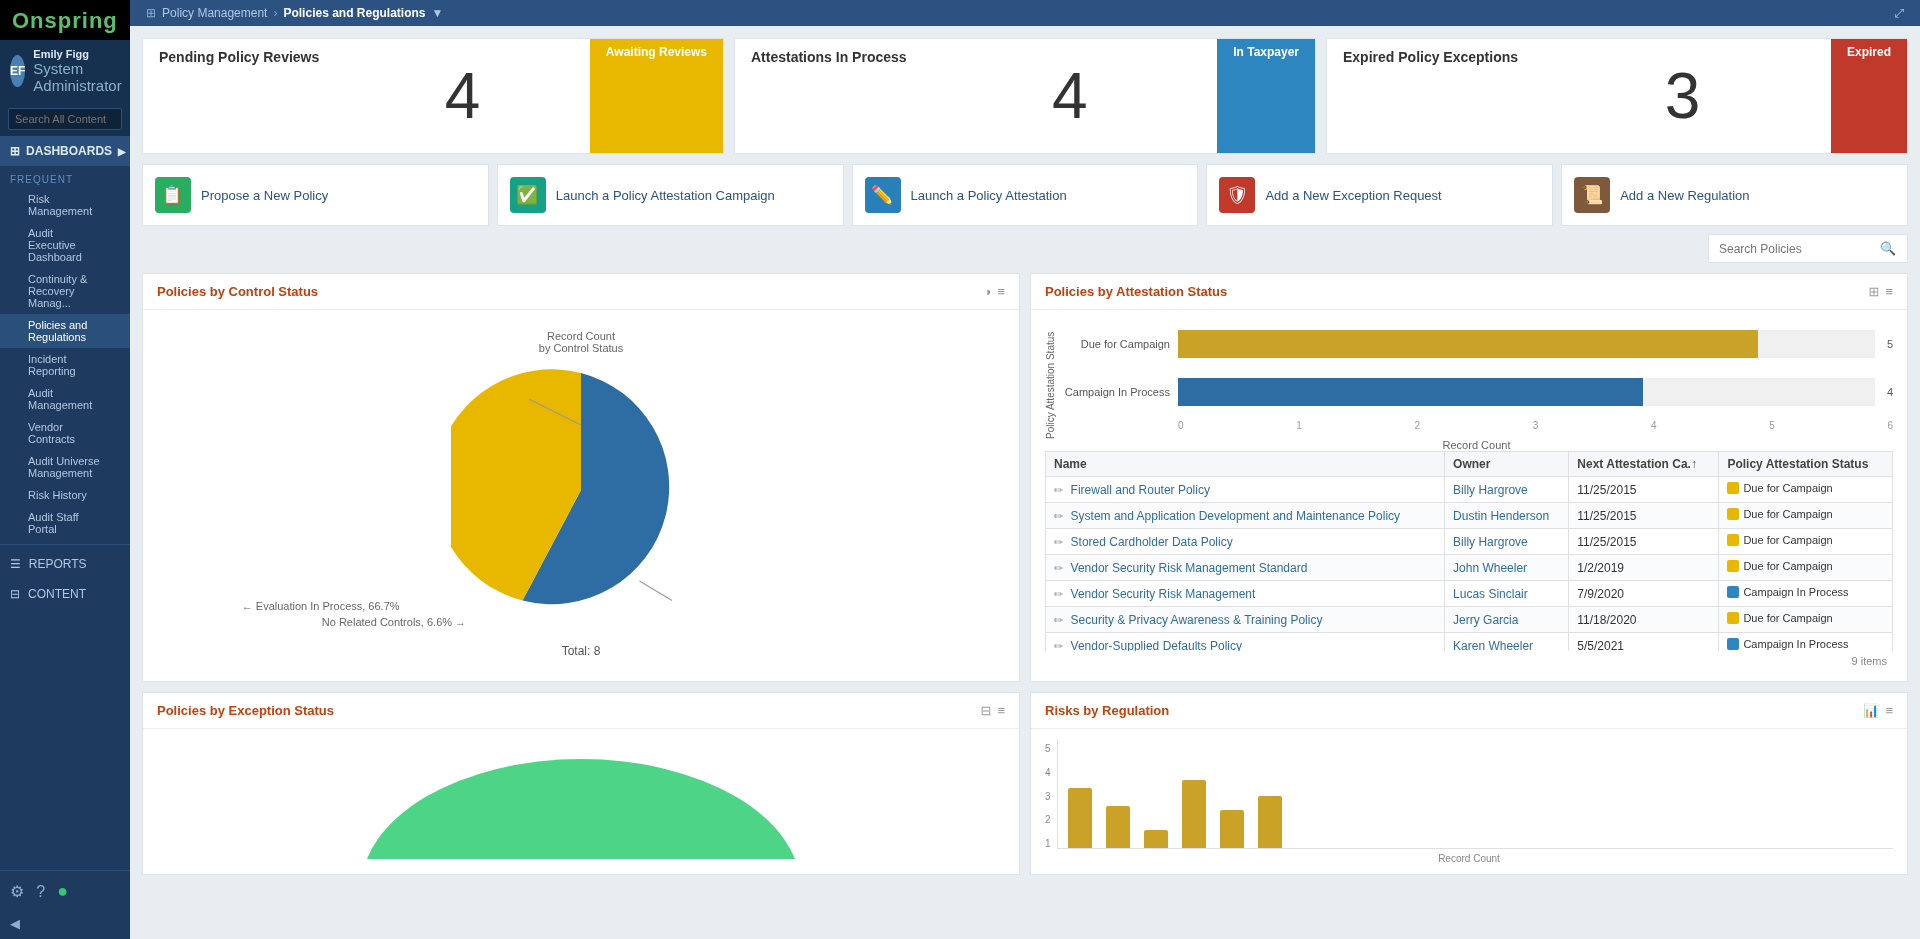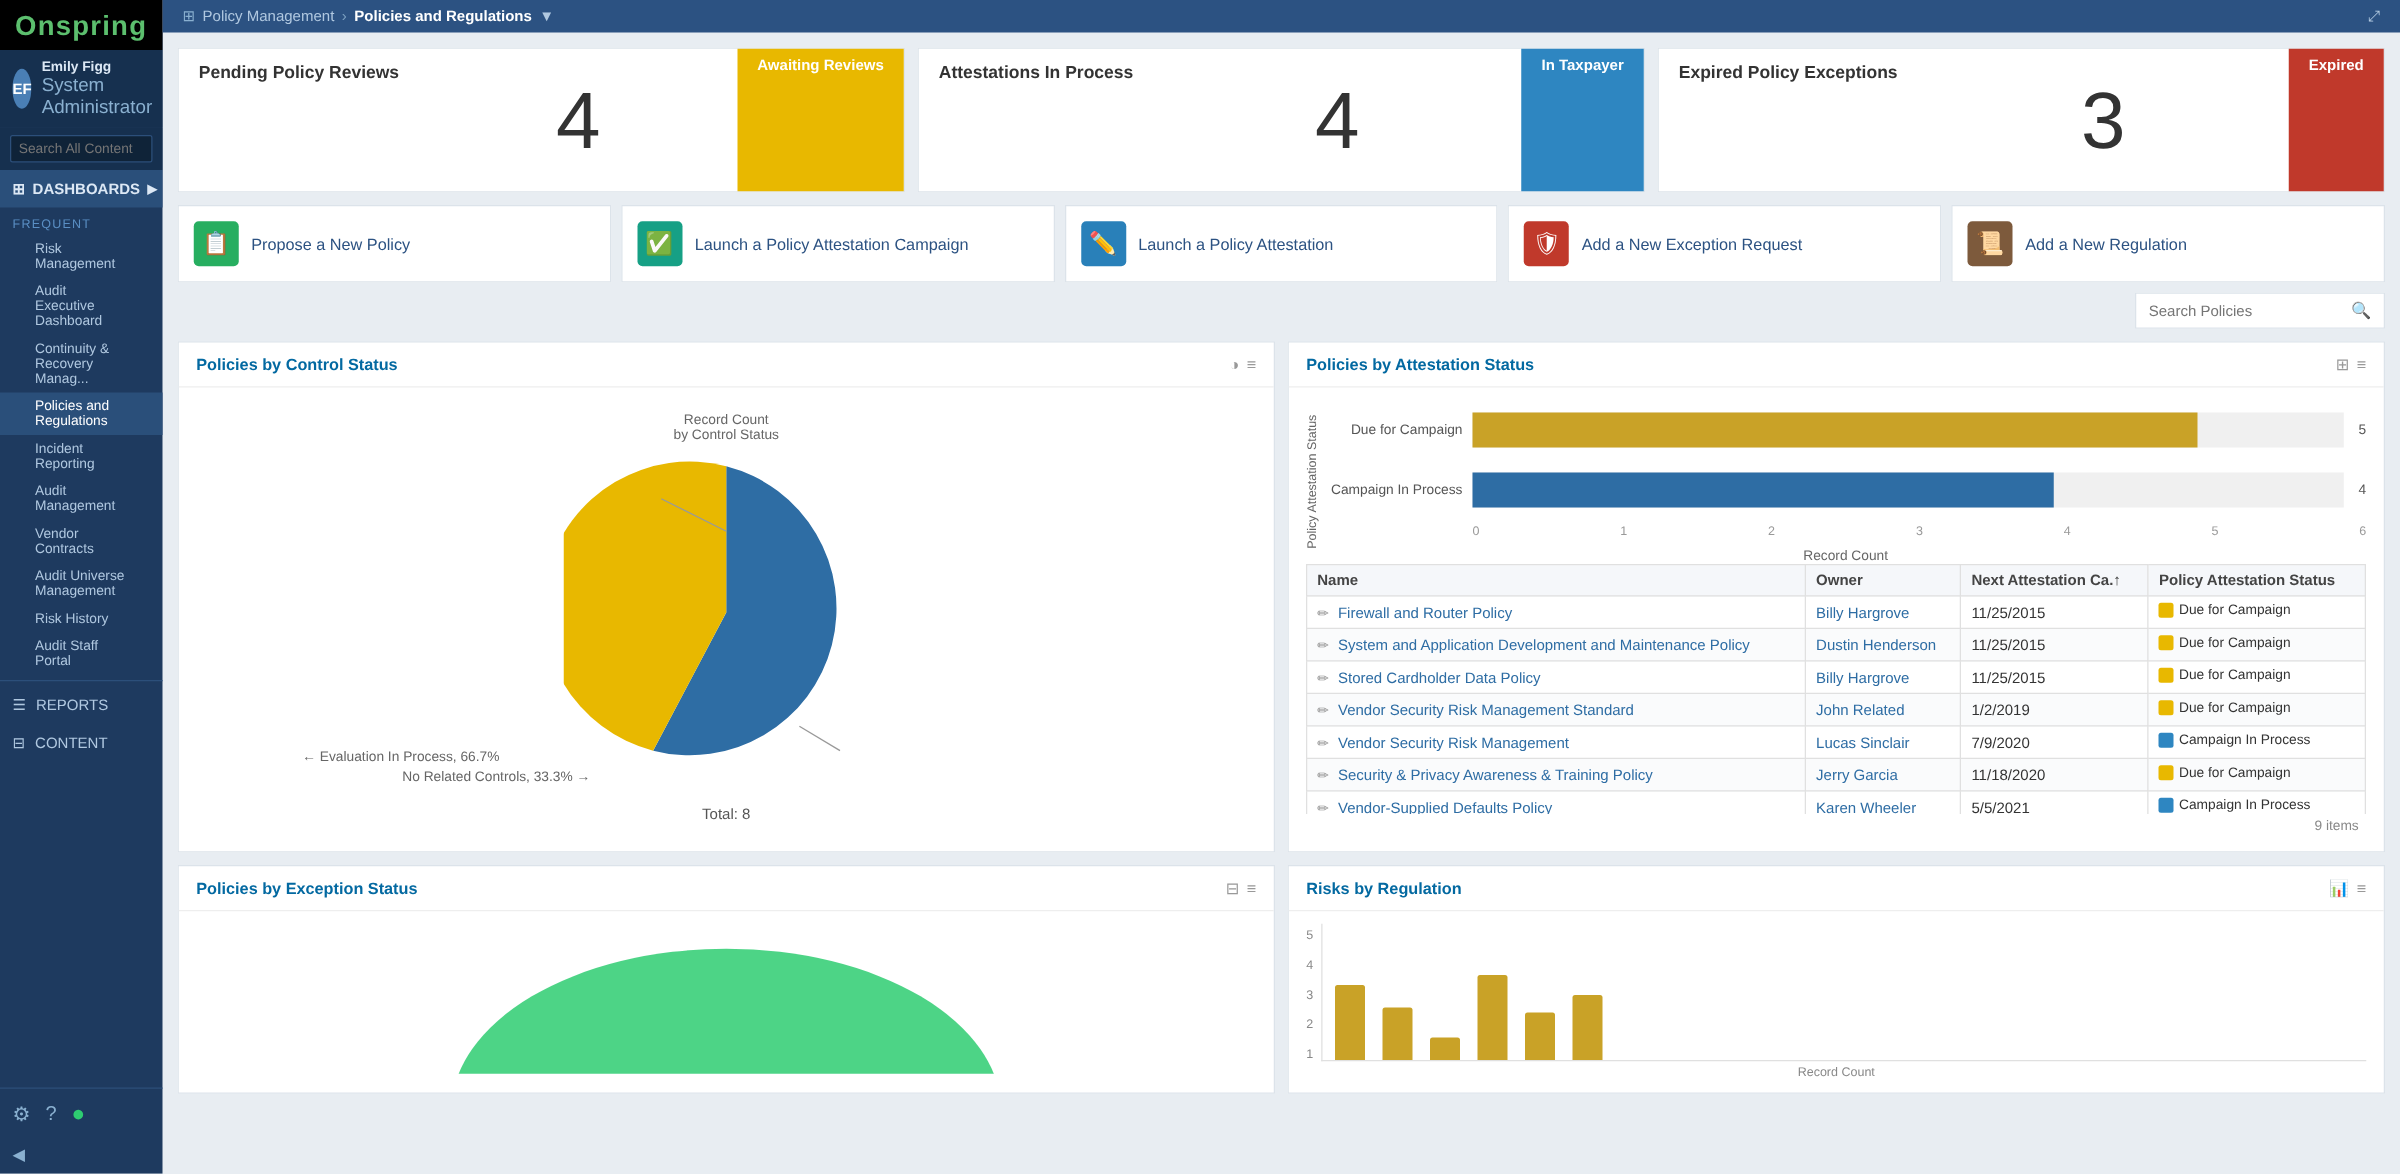--- a/index.html
+++ b/index.html
@@ -226,21 +226,21 @@
       border: 1px solid #dce3ea;
       padding: 0;
     }
     .chart-header {
       display: flex;
       align-items: center;
       justify-content: space-between;
       padding: 10px 14px;
       border-bottom: 1px solid #eee;
     }
-    .chart-title { font-size: 13px; font-weight: bold; color: #0369a1; }
+    .chart-title { font-size: 13px; font-weight: bold; color: #c2410c; }
     .chart-icons { display: flex; gap: 6px; color: #999; cursor: pointer; }
     .chart-body { padding: 10px 14px; }
 
     
     .pie-container {
       display: flex;
       flex-direction: column;
       align-items: center;
       padding: 10px 0;
     }
@@ -452,21 +452,21 @@
 
               <path d="M100,100 L100,10 A90,90 0 1,1 55,185 Z" fill="#2e6da4"></path>
 
               <path d="M100,100 L55,185 A90,90 0 0,1 100,10 Z" fill="#e8b800"></path>
 
               <line x1="100" y1="50" x2="60" y2="30" stroke="#999" stroke-width="0.8"></line>
               <line x1="145" y1="170" x2="170" y2="185" stroke="#999" stroke-width="0.8"></line>
             </svg>
             <div style="font-size:11px;color:#666;text-align:left;width:80%;margin-top:-20px;">
               <div style="margin-bottom:4px;">← Evaluation In Process, 66.7%</div>
-              <div style="margin-left:80px;">No Related Controls, 33.3% →</div>
+              <div style="margin-left:80px;">No Related Controls, 6.6% →</div>
             </div>
             <div class="pie-total" style="margin-top:16px;">Total: 8</div>
           </div>
         </div>
       </div>
 
       <div class="chart-panel">
         <div class="chart-header">
           <span class="chart-title">Policies by Attestation Status</span>
           <div class="chart-icons">
@@ -566,21 +566,21 @@
           Due for Campaign
         </span>
       </td>
     </tr>
                   <tr>
       <td>
         <span class="edit-icon">✏</span>
         <a href="#">Vendor Security Risk Management Standard</a>
       </td>
       <td>
-        <a href="#">John Related</a>
+        <a href="#">John Wheeler</a>
       </td>
       <td>1/2/2019</td>
       <td>
         <span class="status-badge">
           <span class="status-dot" style="background:#e8b800;"></span>
           Due for Campaign
         </span>
       </td>
     </tr>
                   <tr>

